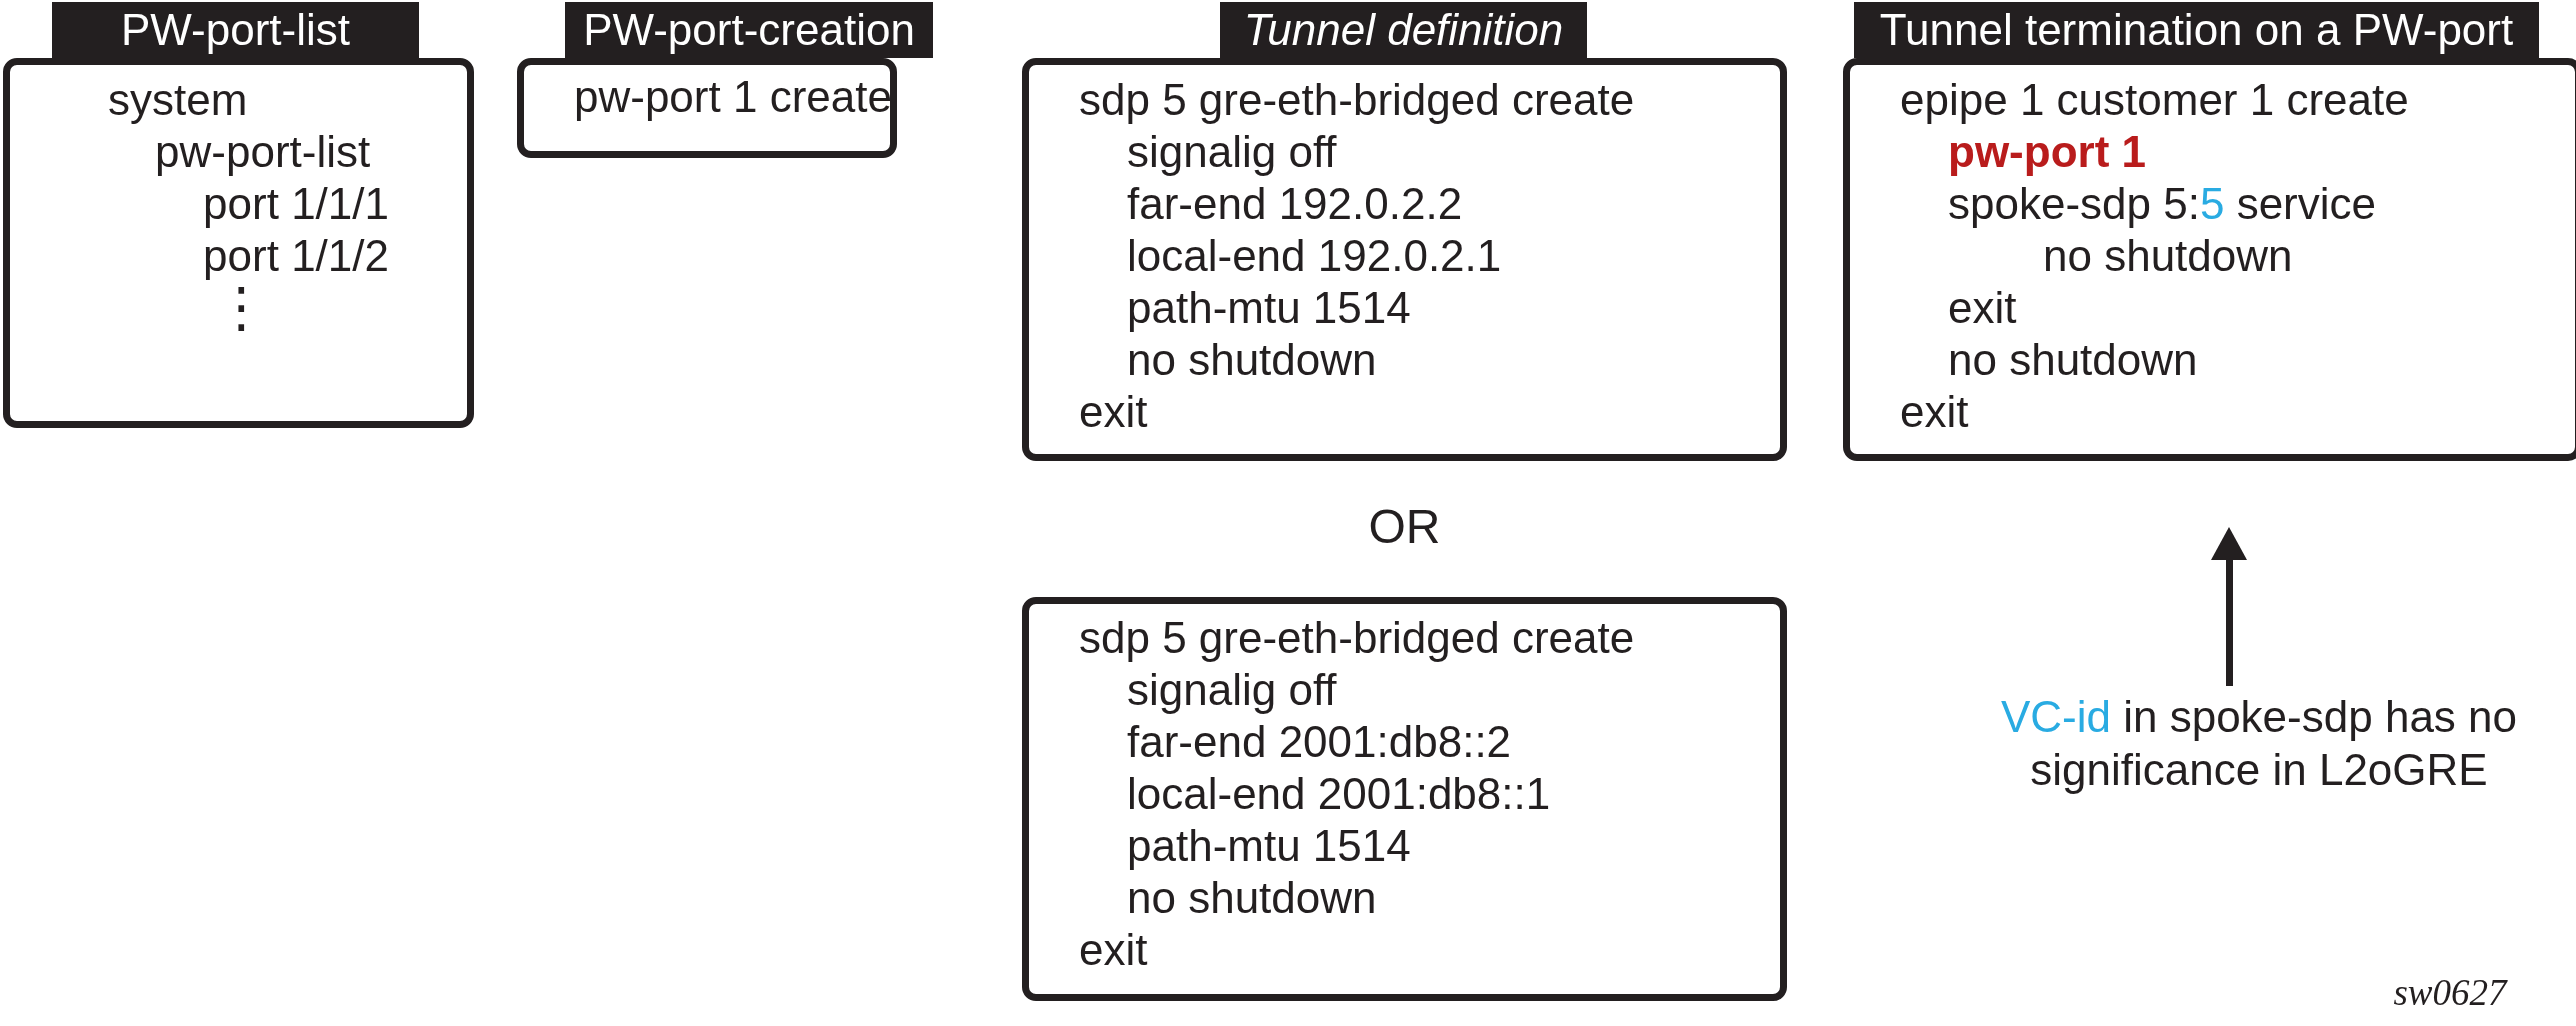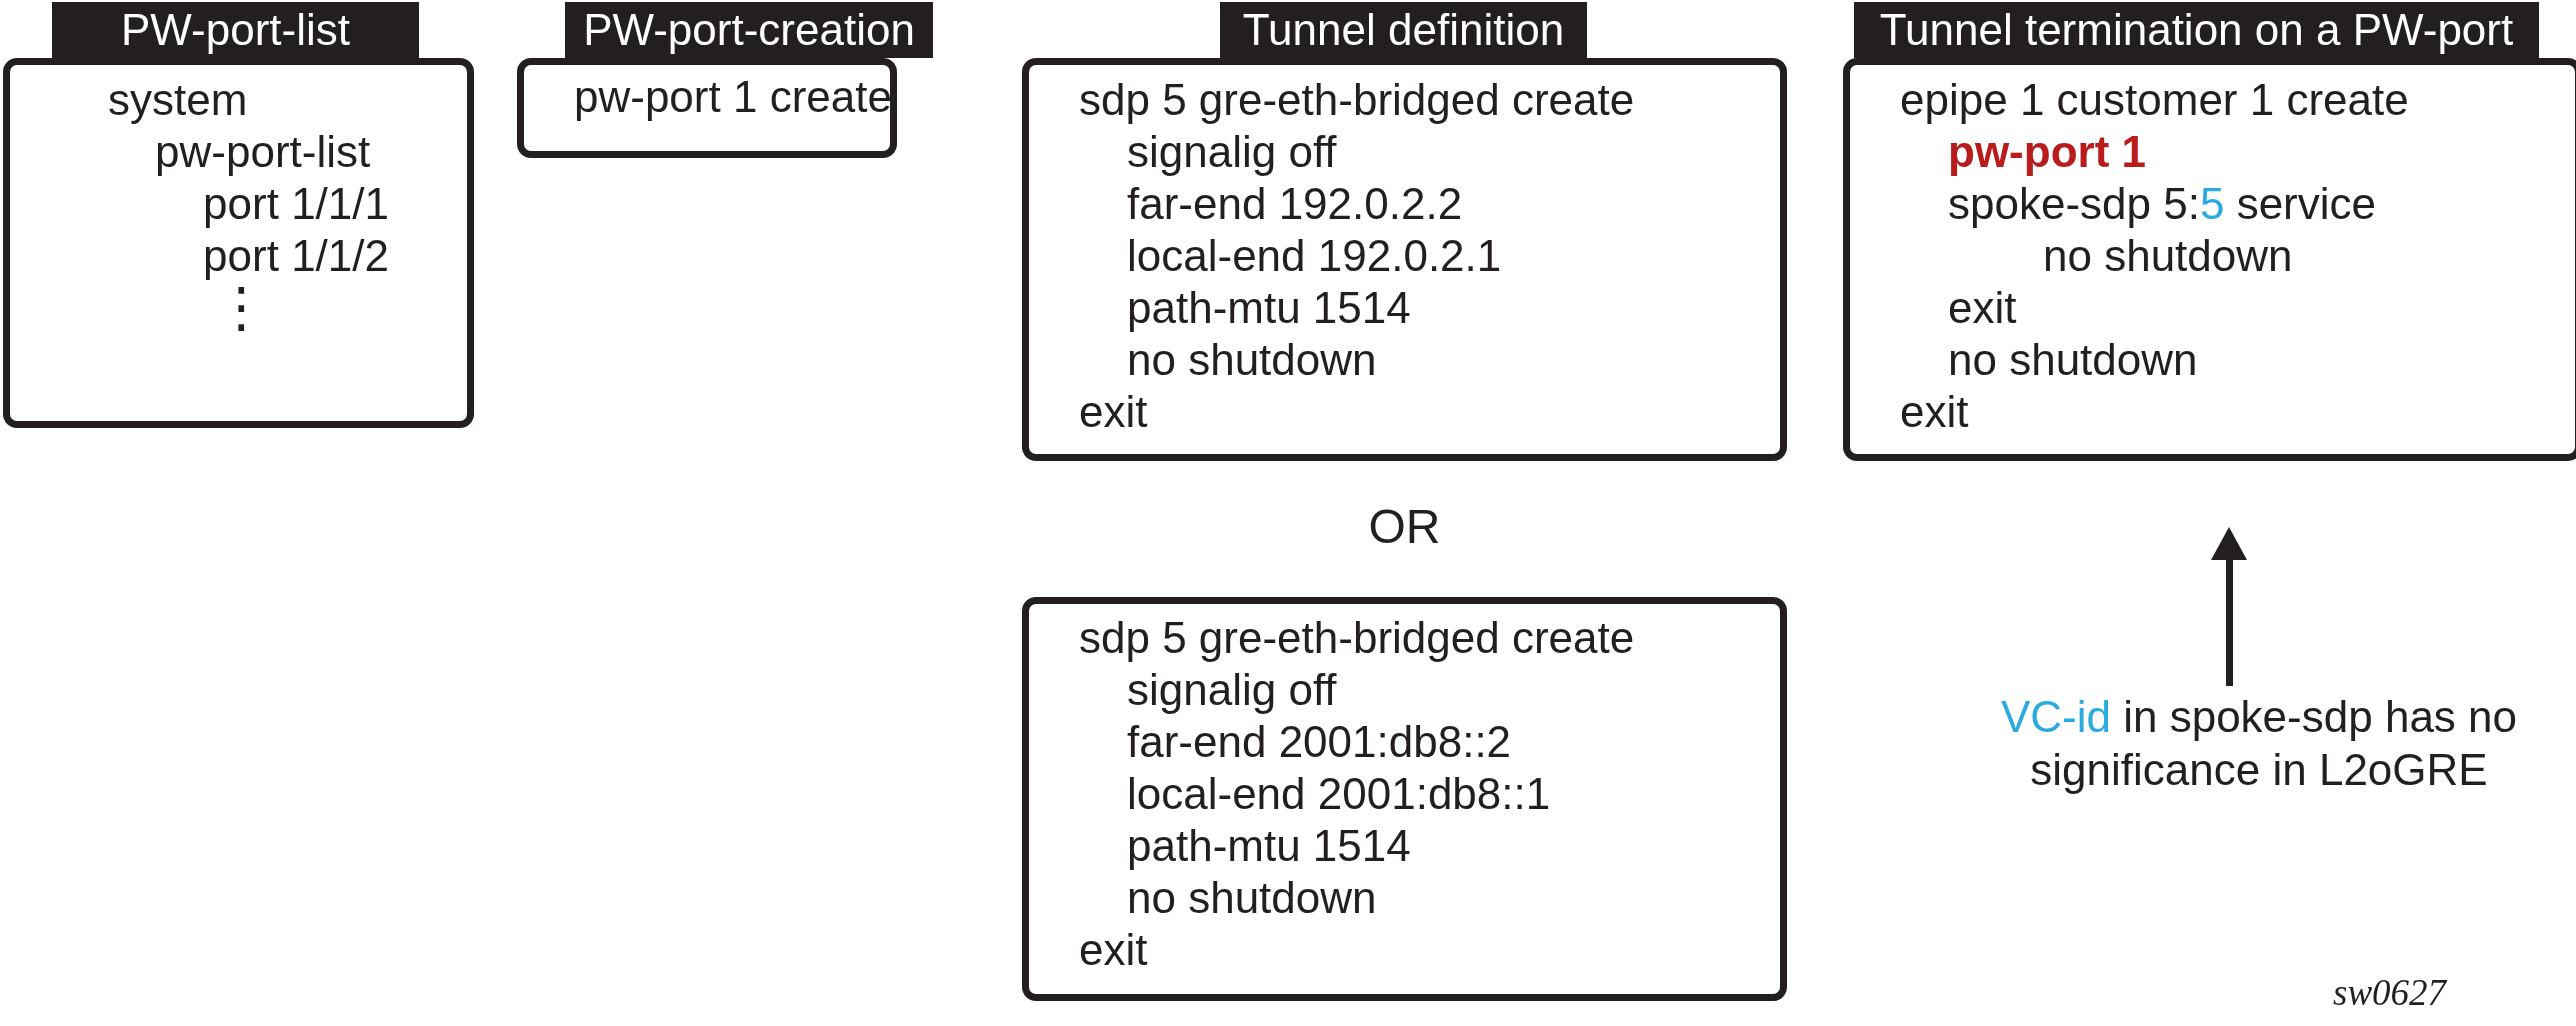--- a/index.html
+++ b/index.html
@@ -99,37 +99,37 @@
     font-size: 44px;
     line-height: 53px;
     color: #231f20;
     z-index: 2;
   }
   .figure-id {
     position: absolute;
     left: 2333px;
     top: 972px;
     width: 234px;
-    text-align: left;
+    text-align: center;
     font-family: "Liberation Serif", serif;
     font-style: italic;
     font-size: 37px;
     line-height: 41px;
     color: #231f20;
     z-index: 2;
   }
 </style>
 </head>
 <body>
 
 <div id="stage">
 
   <div class="band" style="left:52px;  width:367px;">PW-port-list</div>
   <div class="band" style="left:565px; width:368px;">PW-port-creation</div>
-  <div class="band" style="left:1220px;width:367px;">Tunnel definition</div>
+  <div class="band" style="left:1220px;width:367px;font-style:italic;">Tunnel definition</div>
   <div class="band" style="left:1854px;width:685px;">Tunnel termination on a PW-port</div>
 
   <div class="cbox" style="left:3.1px;top:58px;width:471px;height:370px;">
     <div class="line i1"><span>system</span></div>
     <div class="line i2"><span>pw-port-list</span></div>
     <div class="line i3"><span>port 1/1/1</span></div>
     <div class="line i3"><span>port 1/1/2</span></div>
     <div class="line i3"><span class="vdots">⋮</span></div>
   </div>
 

